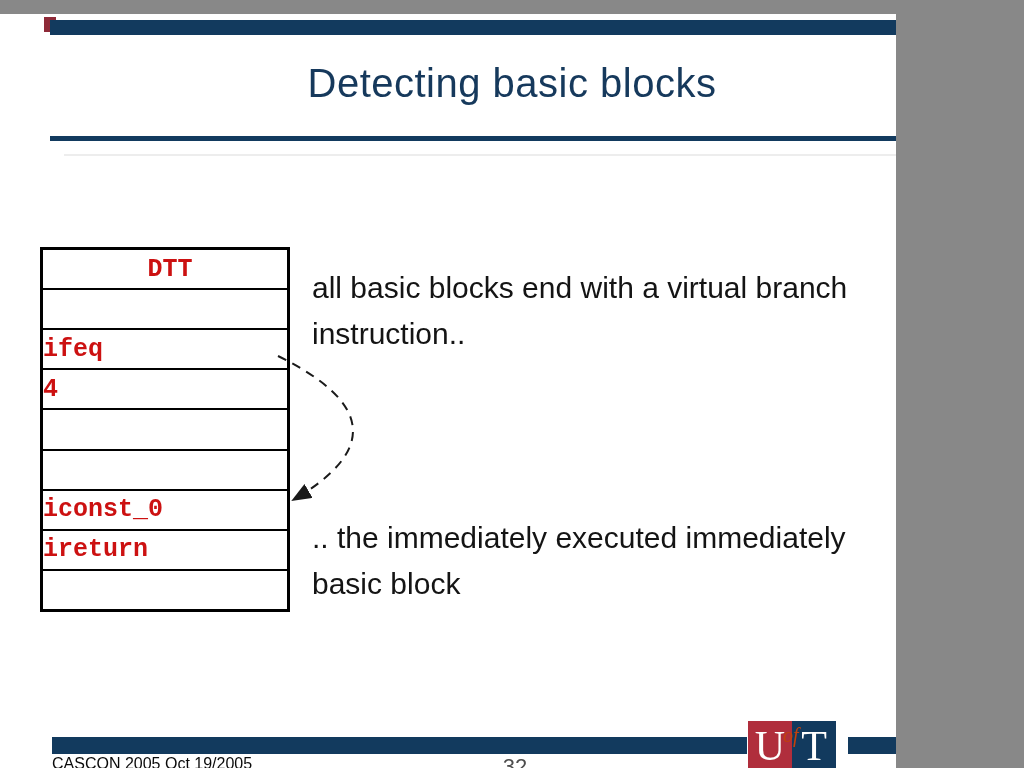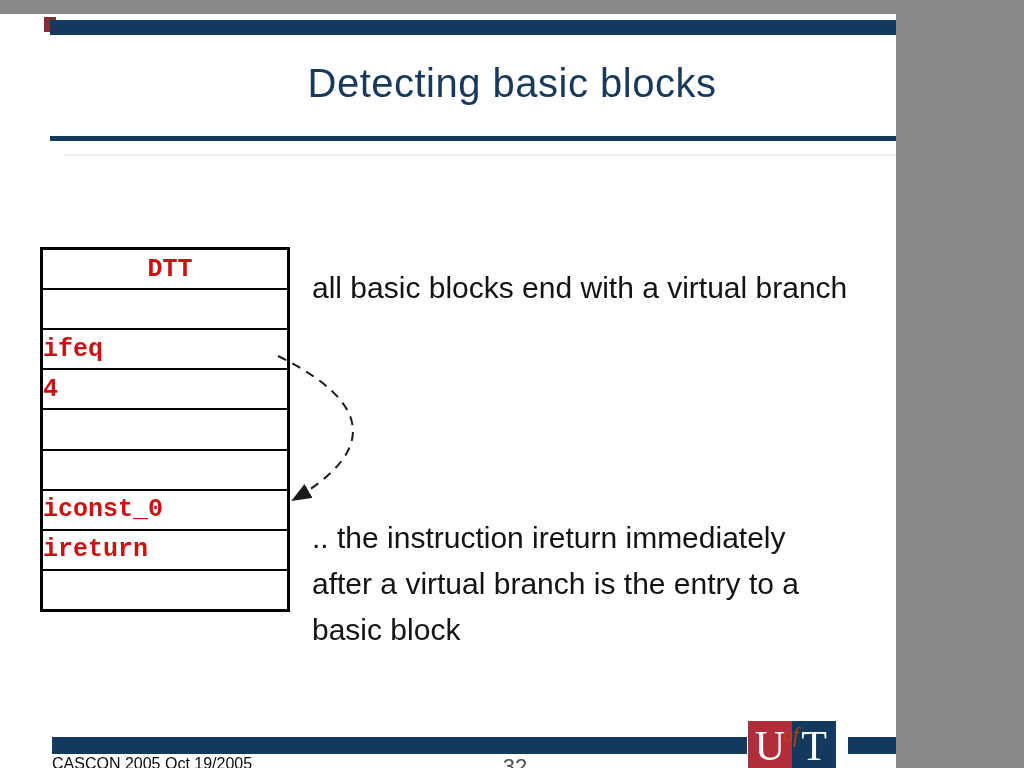--- a/index.html
+++ b/index.html
@@ -112,25 +112,25 @@
     <defs>
       <marker id="ah" markerWidth="12" markerHeight="10" refX="9" refY="4" orient="auto">
         <path d="M0,0 L10,4 L0,8 Z" fill="#1a1a1a"></path>
       </marker>
     </defs>
     <path d="M 18 12 Q 160 82 33 156" fill="none" stroke="#1a1a1a" stroke-width="2" stroke-dasharray="9 7" marker-end="url(#ah)"></path>
   </svg>
 
   <div class="para para-top">
     <div>all basic blocks end with a virtual branch</div>
+    <div>instruction..</div>
   </div>
 
   <div class="para para-bottom">
-    <div>.. the instruction ireturn immediately</div>
-    <div>after a virtual branch is the entry to a</div>
+    <div>.. the immediately executed immediately</div>
     <div>basic block</div>
   </div>
 
   <div class="bottom-bar-left"></div>
   <div class="bottom-bar-right"></div>
 
   <div class="logo">
     <div class="logo-half logo-red">
       <span>U</span>
     </div>

